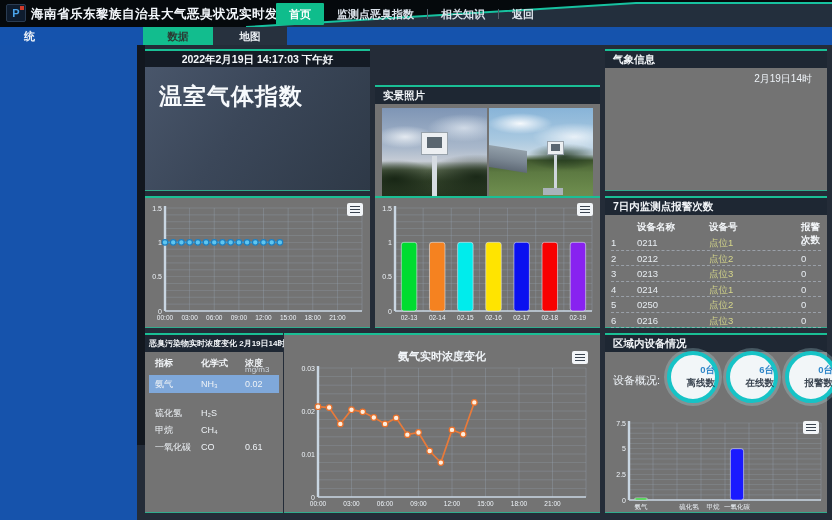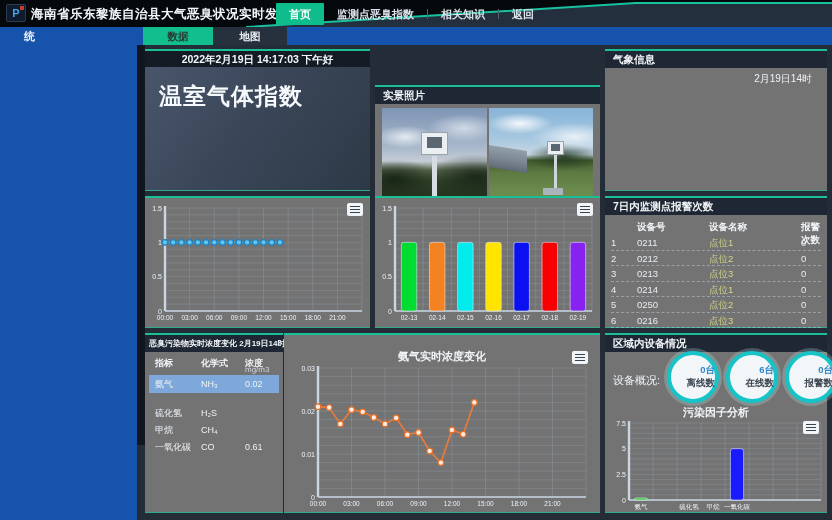--- a/index.html
+++ b/index.html
@@ -299,22 +299,22 @@
         <i></i>
         <i></i>
         <i></i>
       </div>
   </div>
 
   <div class="panel" style="left:605px;top:196px;width:222px;height:132px;">
     <div class="p-head">7日内监测点报警次数</div>
     <div class="alarm-head">
       <span></span>
+      <span>设备名称</span>
       <span>设备号</span>
-      <span>设备名称</span>
       <span>报警次数</span>
     </div>
     <div class="alarm-body">
         <div class="alarm-row">
           <span>1</span>
           <span>0211</span>
           <span>点位1</span>
           <span>0</span>
         </div>
         <div class="alarm-row">
@@ -456,21 +456,20 @@
       <span class="circ-label">离线数</span>
     </div>
     <div class="circle" style="left:121px;">
       <span class="circ-count">6台</span>
       <span class="circ-label">在线数</span>
     </div>
     <div class="circle" style="left:180px;">
       <span class="circ-count">0台</span>
       <span class="circ-label">报警数</span>
     </div>
-    <div class="analysis-title">污染因子分析</div>
     <svg id="chart-factor" class="chart-svg" style="left:4px;top:84px;" width="216" height="92" viewBox="0 0 216 92">
         <line x1="20" y1="81" x2="212" y2="81" stroke="#96a3b2" stroke-width="0.55" opacity="0.55"></line>
         <line x1="20" y1="75.86666666666667" x2="212" y2="75.86666666666667" stroke="#96a3b2" stroke-width="0.55" opacity="0.55"></line>
         <line x1="20" y1="70.73333333333333" x2="212" y2="70.73333333333333" stroke="#96a3b2" stroke-width="0.55" opacity="0.55"></line>
         <line x1="20" y1="65.6" x2="212" y2="65.6" stroke="#96a3b2" stroke-width="0.55" opacity="0.55"></line>
         <line x1="20" y1="60.46666666666667" x2="212" y2="60.46666666666667" stroke="#96a3b2" stroke-width="0.55" opacity="0.55"></line>
         <line x1="20" y1="55.333333333333336" x2="212" y2="55.333333333333336" stroke="#96a3b2" stroke-width="0.55" opacity="0.55"></line>
         <line x1="20" y1="50.2" x2="212" y2="50.2" stroke="#96a3b2" stroke-width="0.55" opacity="0.55"></line>
         <line x1="20" y1="45.06666666666666" x2="212" y2="45.06666666666666" stroke="#96a3b2" stroke-width="0.55" opacity="0.55"></line>
         <line x1="20" y1="39.93333333333334" x2="212" y2="39.93333333333334" stroke="#96a3b2" stroke-width="0.55" opacity="0.55"></line>

